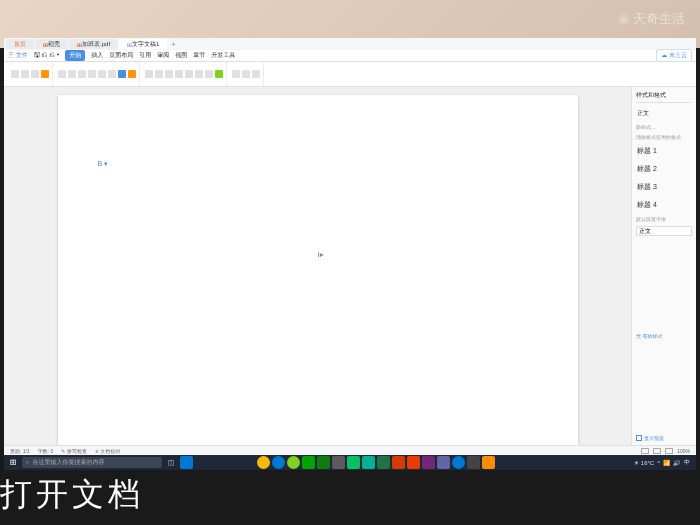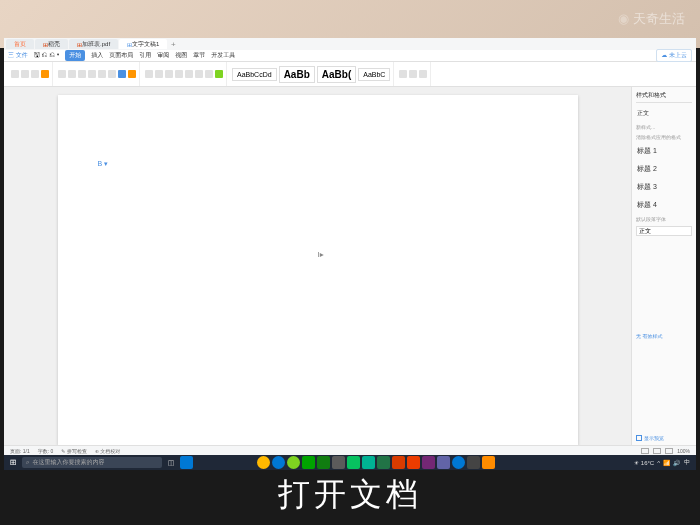--- a/index.html
+++ b/index.html
@@ -41,21 +41,21 @@
 .panel-input{width:100%;height:10px;border:1px solid #ddd;font-size:6px;padding:0 2px;background:#fff}
 .panel-bottom{margin-top:auto;font-size:5px;color:#4a90e2;display:flex;align-items:center;gap:2px}
 .status-bar{height:10px;background:#f5f6f7;display:flex;align-items:center;padding:0 6px;font-size:5px;color:#666;gap:8px;border-top:1px solid #e0e0e0}
 .status-right{margin-left:auto;display:flex;gap:4px;align-items:center}
 .view-icon{width:8px;height:6px;border:1px solid #aaa}
 .taskbar{position:absolute;bottom:55px;left:4px;right:4px;height:15px;background:#1f2837;display:flex;align-items:center;padding:0 2px;gap:2px}
 .win-start{width:14px;height:14px;display:flex;align-items:center;justify-content:center;color:#fff;font-size:8px}
 .search-box{width:140px;height:11px;background:#3a4556;border-radius:2px;display:flex;align-items:center;padding:0 4px;font-size:6px;color:#aaa}
 .task-icon{width:13px;height:13px;border-radius:2px}
 .tray{margin-left:auto;display:flex;align-items:center;gap:3px;font-size:6px;color:#ddd;padding-right:4px}
-.subtitle{position:absolute;bottom:8px;left:0;right:0;text-align:center;color:#fff;font-size:32px;font-weight:400;letter-spacing:4px}
+.subtitle{position:absolute;bottom:8px;left:0;right:0;color:#fff;font-size:32px;font-weight:400;letter-spacing:4px}
 </style>
 </head>
 <body>
 
 <div class="top-blur">
   <div class="watermark">天奇生活</div>
 </div>
 
 <div class="app-window">
   <div class="tab-bar">
@@ -115,28 +115,20 @@
     <div class="ribbon-group">
       <div class="ribbon-icons" style="max-width:80px">
         <div class="ribbon-icon"></div>
         <div class="ribbon-icon"></div>
         <div class="ribbon-icon"></div>
         <div class="ribbon-icon"></div>
         <div class="ribbon-icon"></div>
         <div class="ribbon-icon"></div>
         <div class="ribbon-icon"></div>
         <div class="ribbon-icon green"></div>
-      </div>
-    </div>
-    <div class="ribbon-group">
-      <div class="style-preview">
-        <div class="style-box">AaBbCcDd</div>
-        <div class="style-box big">AaBb</div>
-        <div class="style-box big">AaBb(</div>
-        <div class="style-box">AaBbC</div>
       </div>
     </div>
     <div class="ribbon-group">
       <div class="ribbon-icons">
         <div class="ribbon-icon"></div>
         <div class="ribbon-icon"></div>
         <div class="ribbon-icon"></div>
       </div>
     </div>
   </div>

